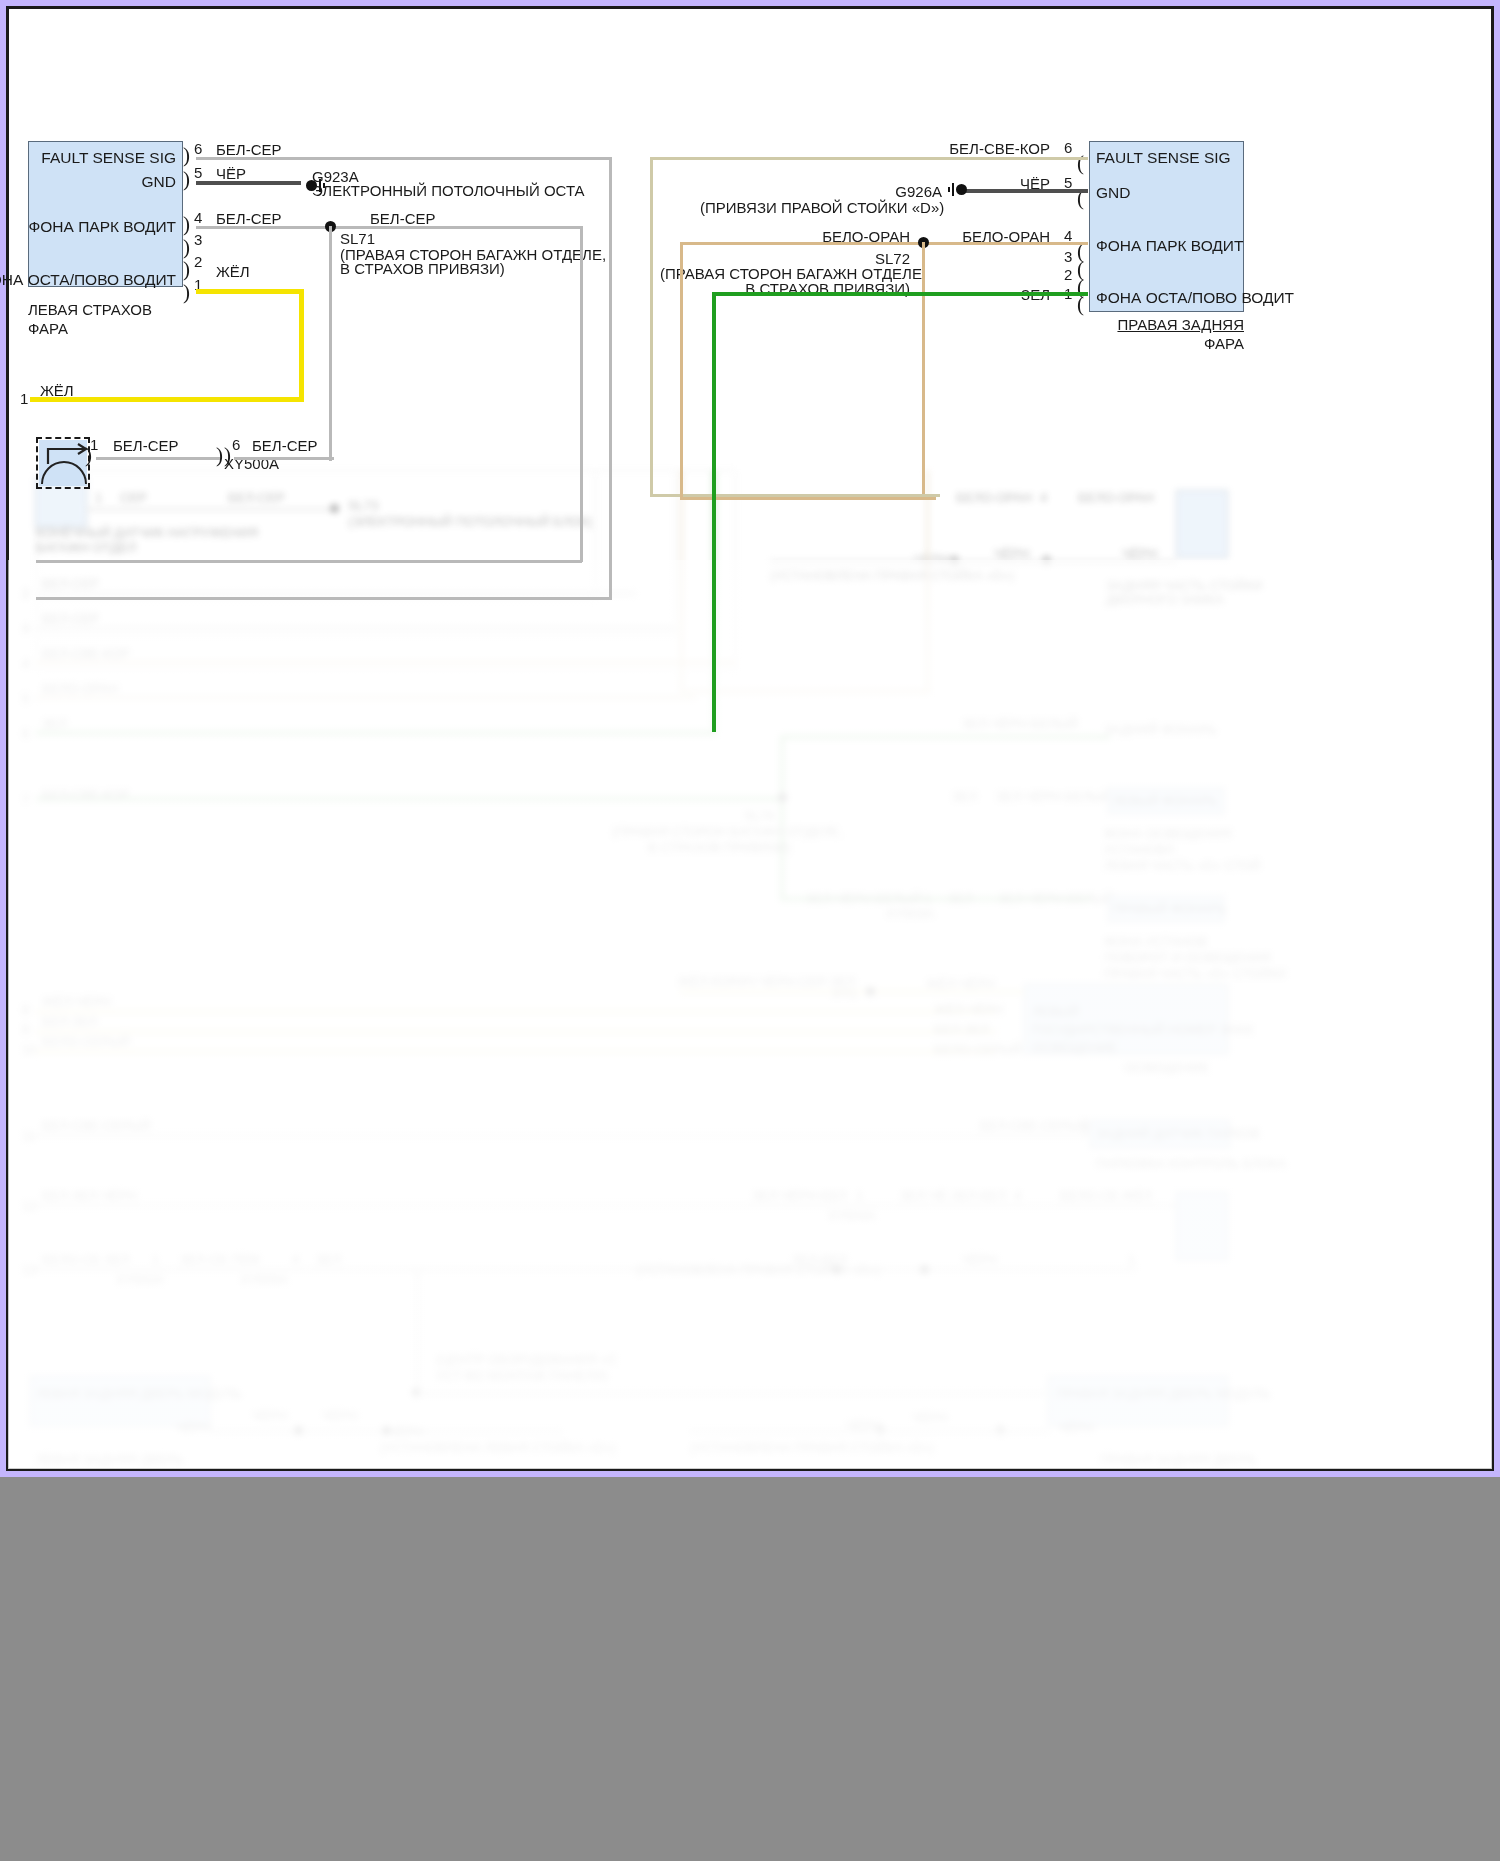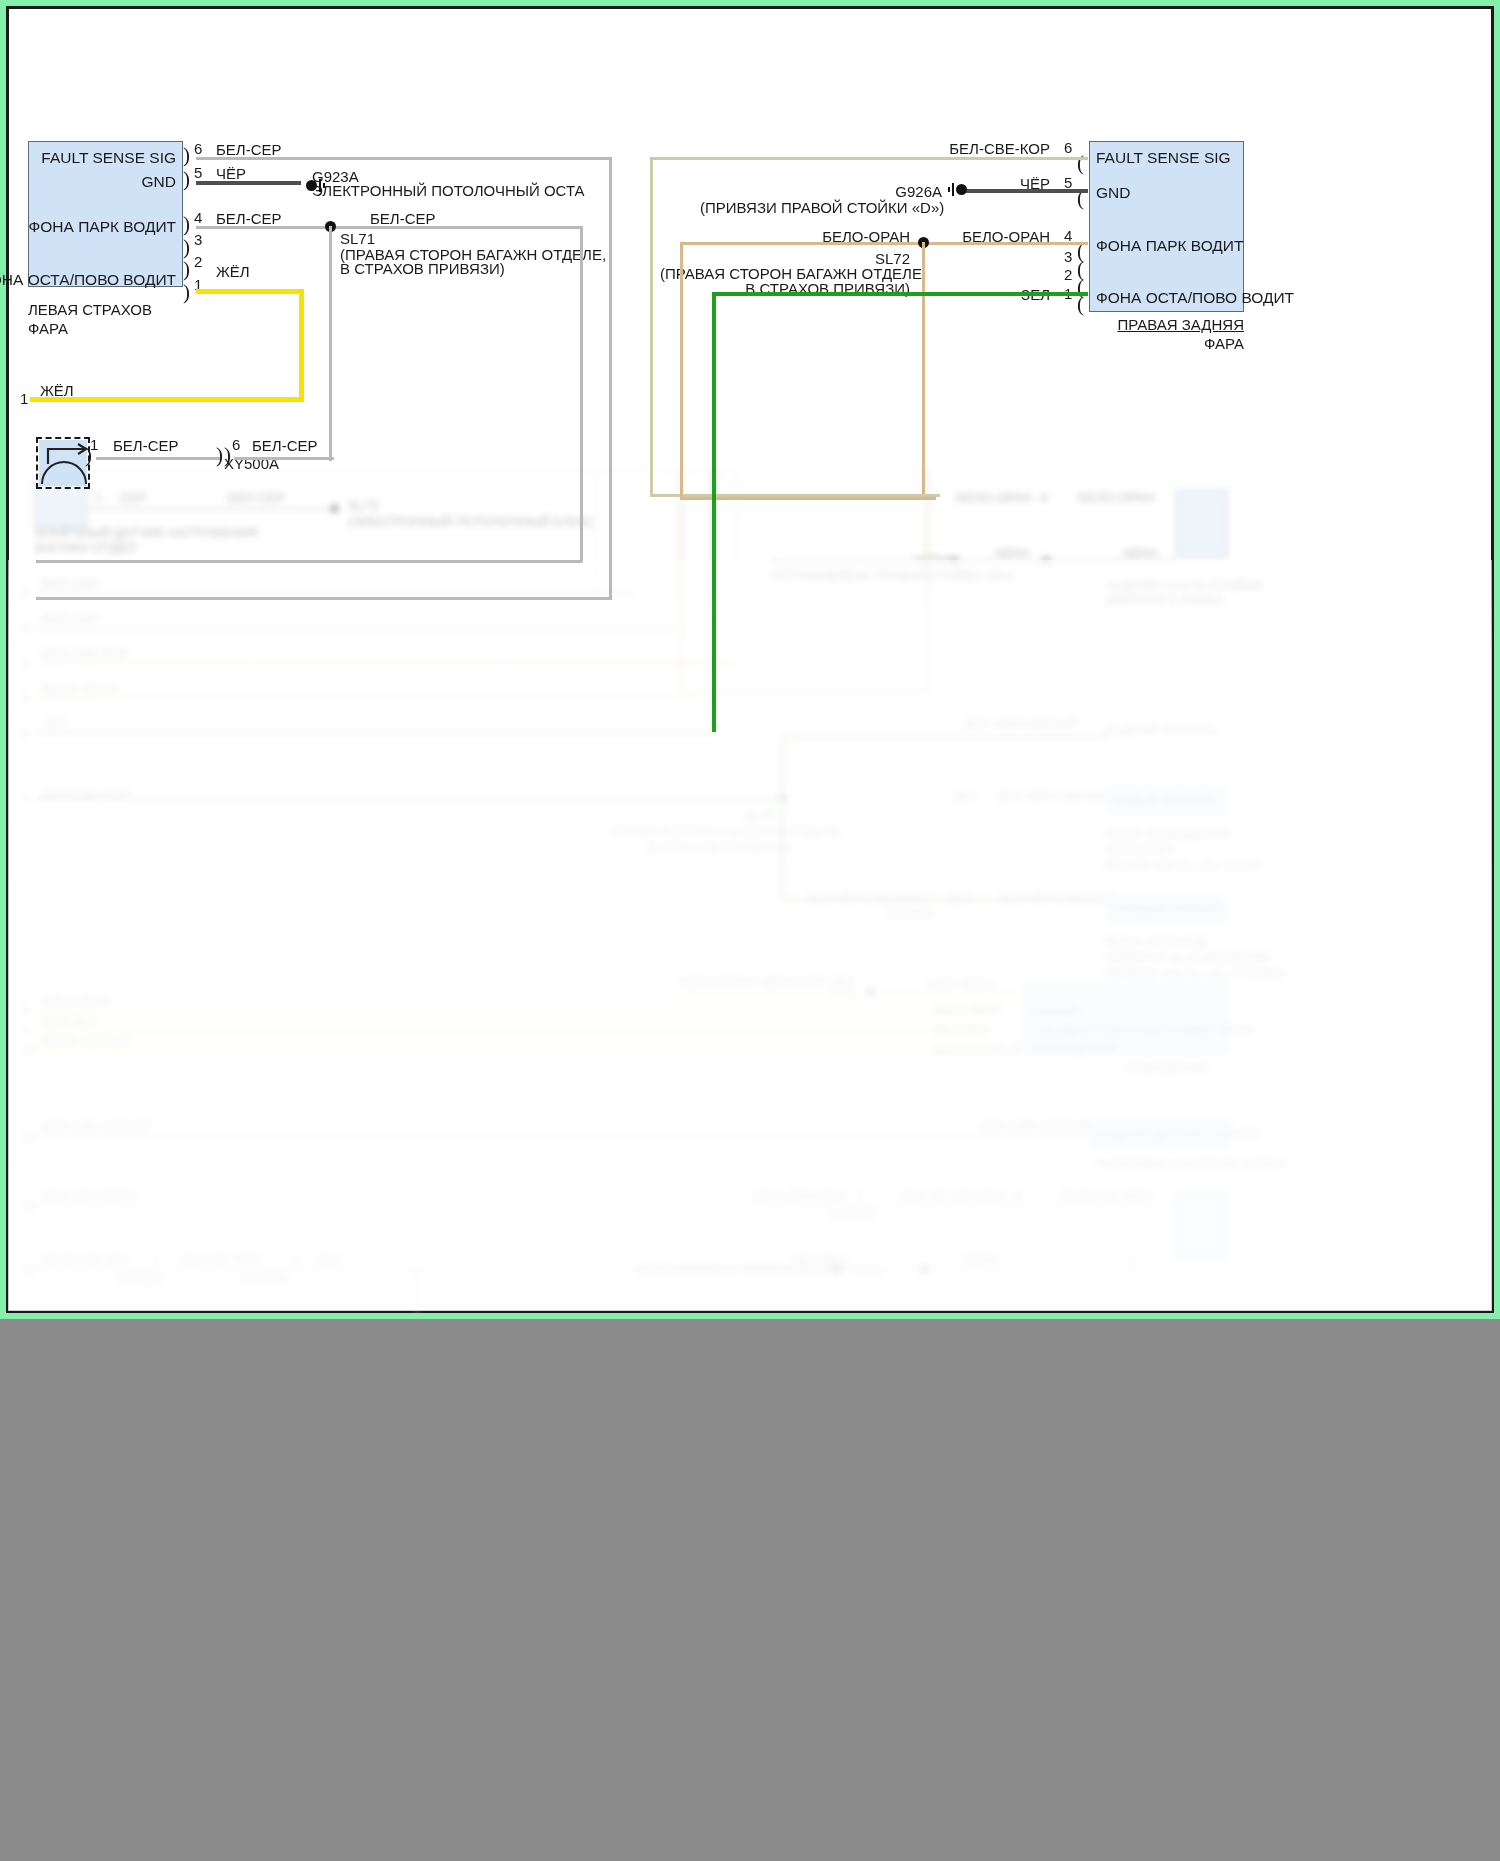--- a/index.html
+++ b/index.html
@@ -1,21 +1,21 @@
 <!DOCTYPE html>
 <html><head>
 <meta charset="utf-8">
 <style>
   html,body{margin:0;padding:0;background:#8c8c8c;}
   body{font-family:"Liberation Sans", sans-serif;}
 
   #page{
     position:relative;
-    width:1500px;height:1319px;
-    background:#86efac;
+    width:1500px;height:1477px;
+    background:#c4b5fd;
     overflow:hidden;
     box-sizing:border-box;
     padding-left:42px;
   }
   
   #frame{
     position:absolute;left:6px;top:6px;right:6px;bottom:6px;
     border:3px solid #1a1a1a;
     background:#ffffff;
     box-sizing:border-box;

